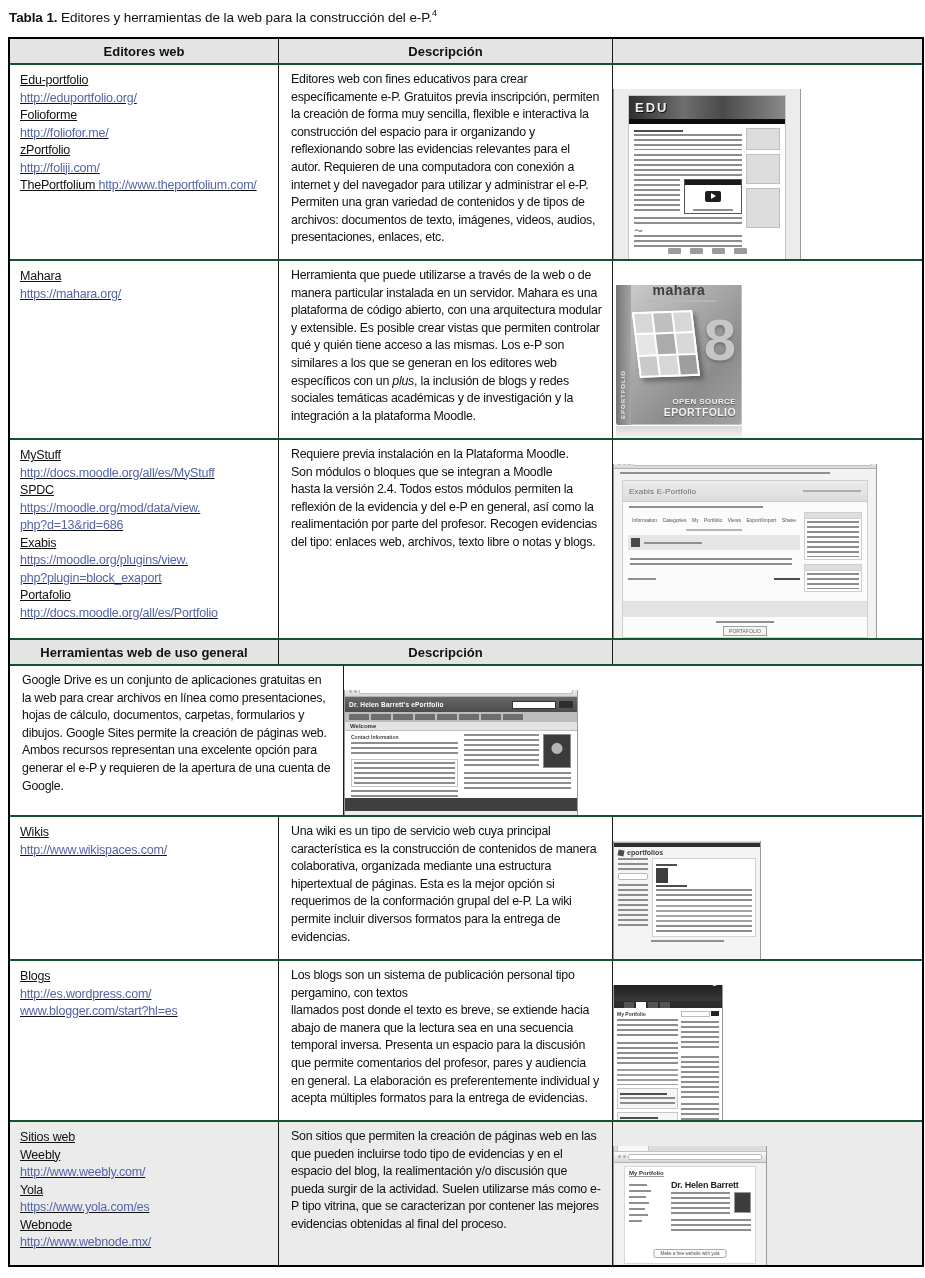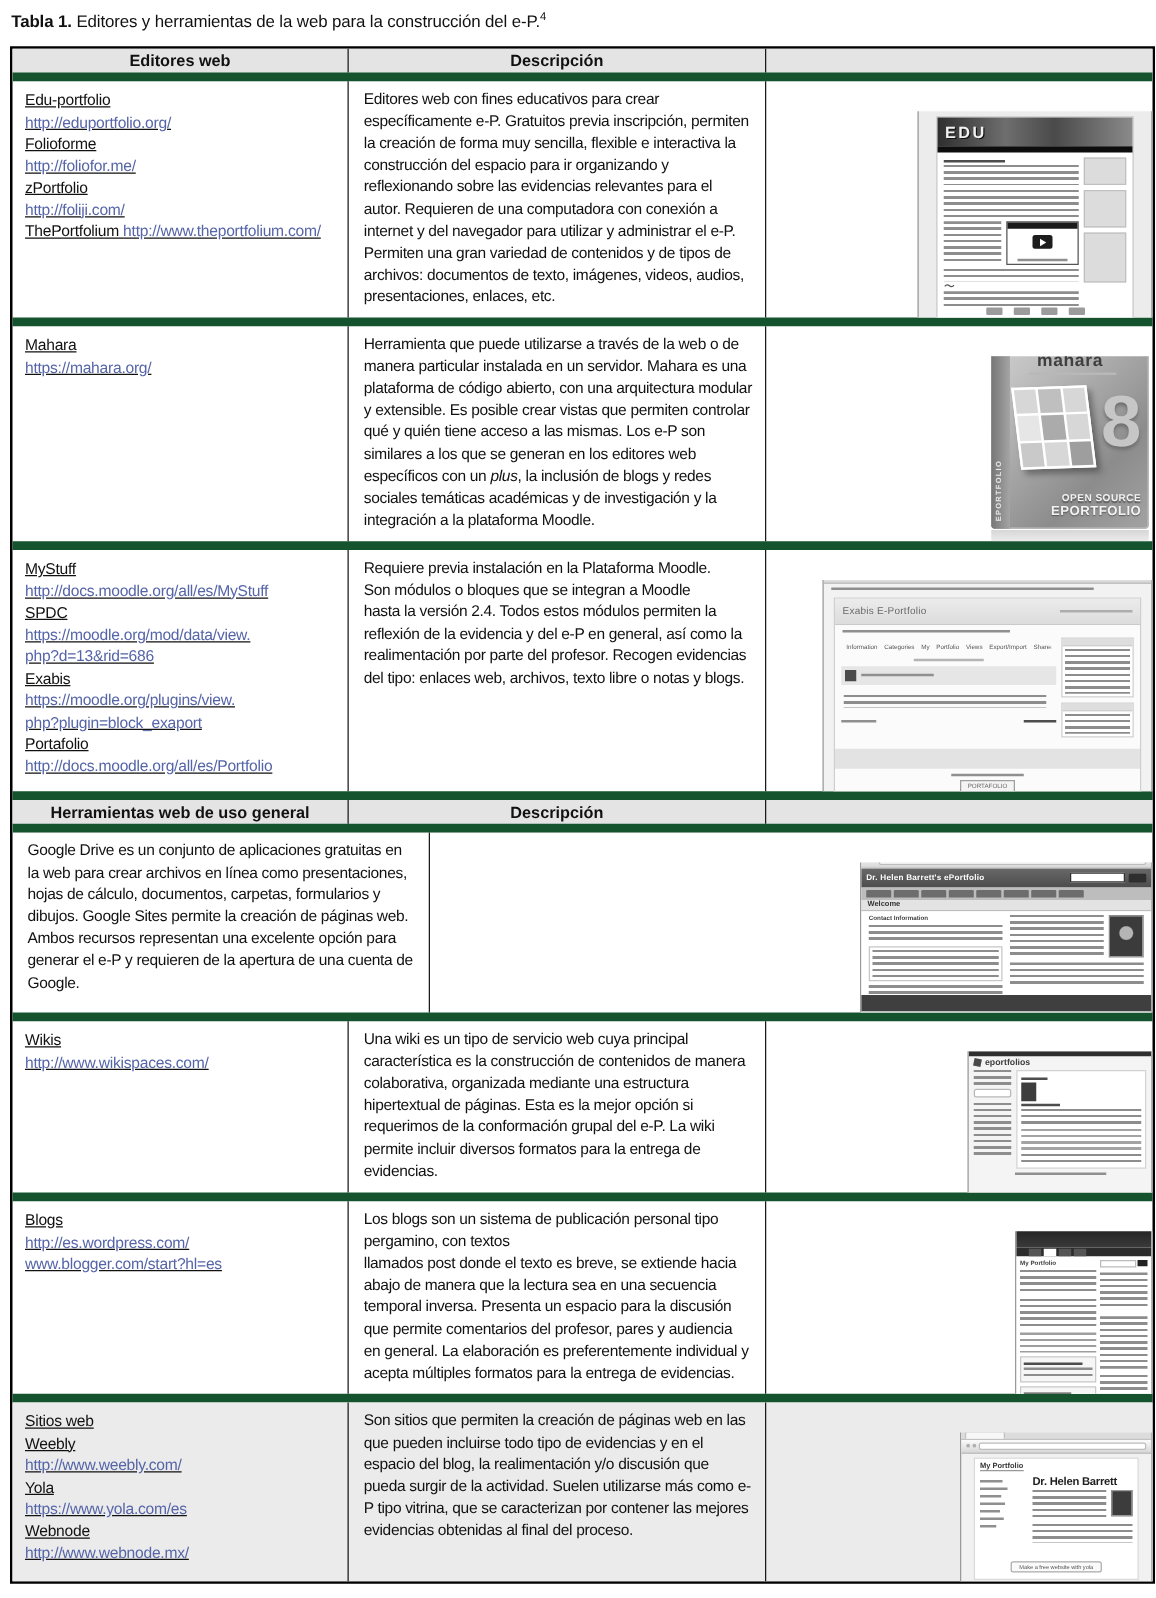--- a/index.html
+++ b/index.html
@@ -3,26 +3,26 @@
 <meta charset="utf-8">
 <style>
   html,body{margin:0;padding:0;background:#fff;}
   .page{position:relative;width:925px;height:1278px;background:#fff;
         font-family:"Liberation Sans",sans-serif;color:#111;overflow:hidden;}
   .caption{position:absolute;left:9px;top:8px;font-size:13.5px;letter-spacing:-.1px;}
   .caption b{font-weight:bold;}
   .caption sup{font-size:9px;}
 
   .tbl{position:absolute;left:8px;top:37px;width:912px;border:2px solid #000;}
-  .row{display:flex;border-bottom:7px solid #14532d;box-sizing:border-box;}
+  .row{display:flex;border-bottom:2px solid #14532d;box-sizing:border-box;}
   .row:last-child{border-bottom:none;}
   .c{box-sizing:border-box;overflow:hidden;}
   .c1{width:269px;border-right:1px solid #1a1a1a;padding:7px 6px 0 10px;}
   .c2{width:334px;border-right:1px solid #1a1a1a;padding:6px 10px 0 12px;}
-  .c3{flex:1;display:flex;align-items:center;justify-content:flex-end;margin-top:24px;}
+  .c3{flex:1;display:flex;align-items:center;justify-content:flex-start;margin-top:24px;}
   .head{background:#e4e4e4;height:26px;}
   .head .c1,.head .c2{display:flex;align-items:center;justify-content:center;
      font-weight:bold;font-size:13px;padding:0;}
   .gray{background:#ebebeb;}
   .rh1{height:196px}.rh2{height:179px}.rh3{height:200px}.rh4{height:151px}
   .rh5{height:144px}.rh6{height:161px}.rh7{height:143px}
 
   .tline{font-size:12.5px;line-height:17.5px;letter-spacing:-.2px;white-space:nowrap;text-decoration:underline;}
   .tname{color:#111;}
   .turl{color:#5565a8;}

